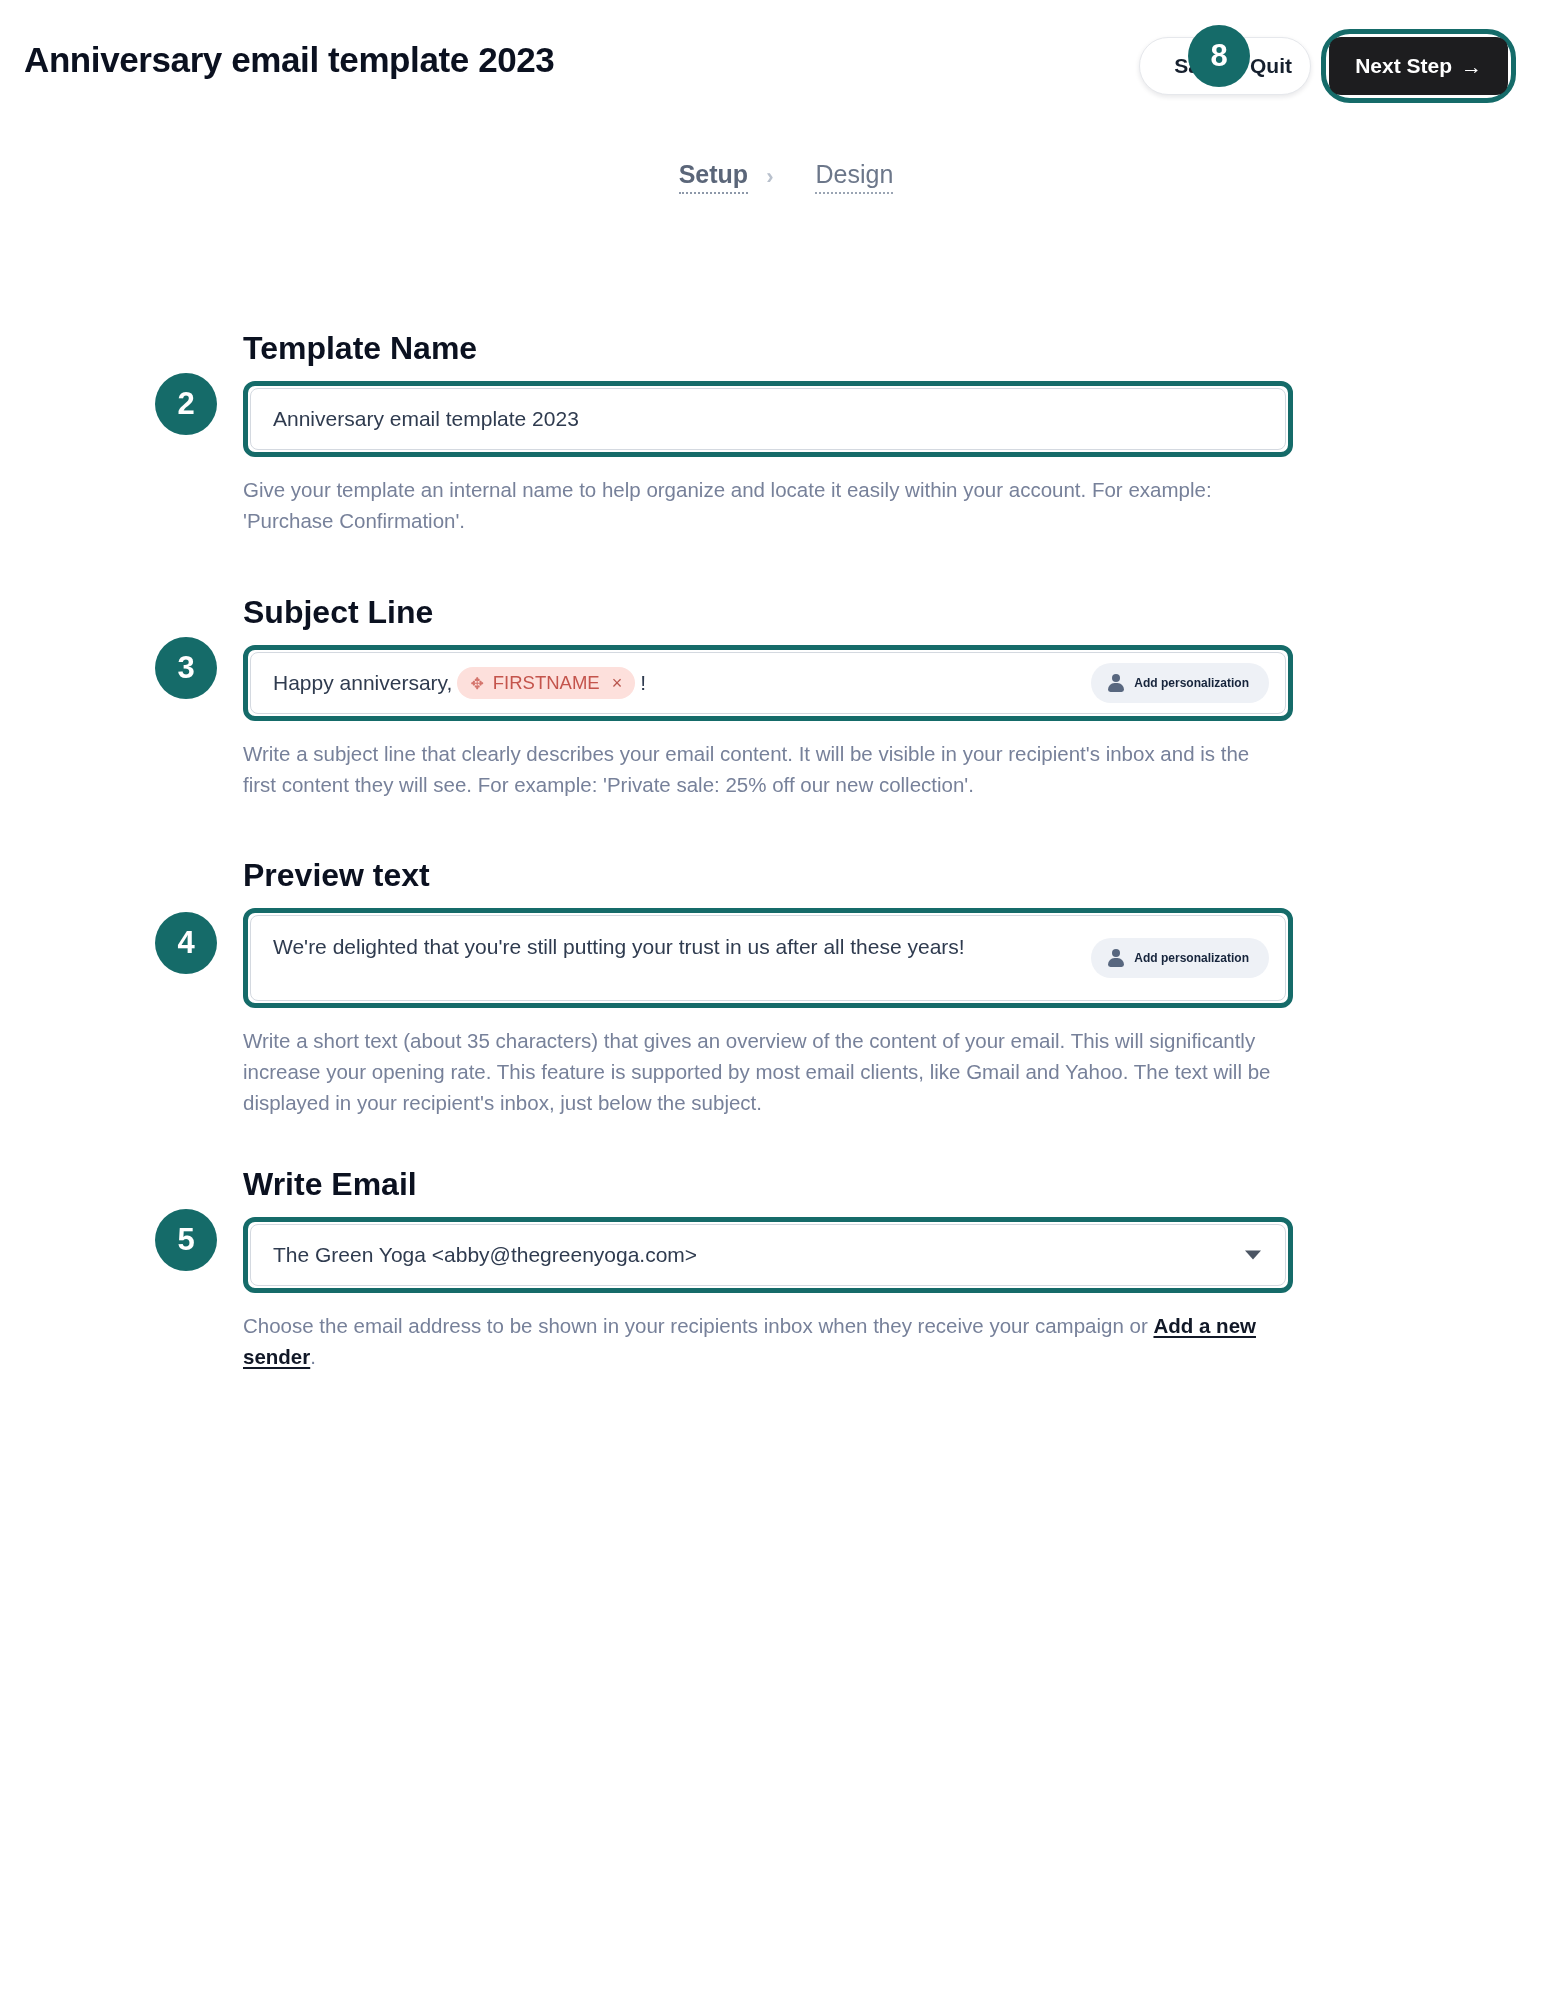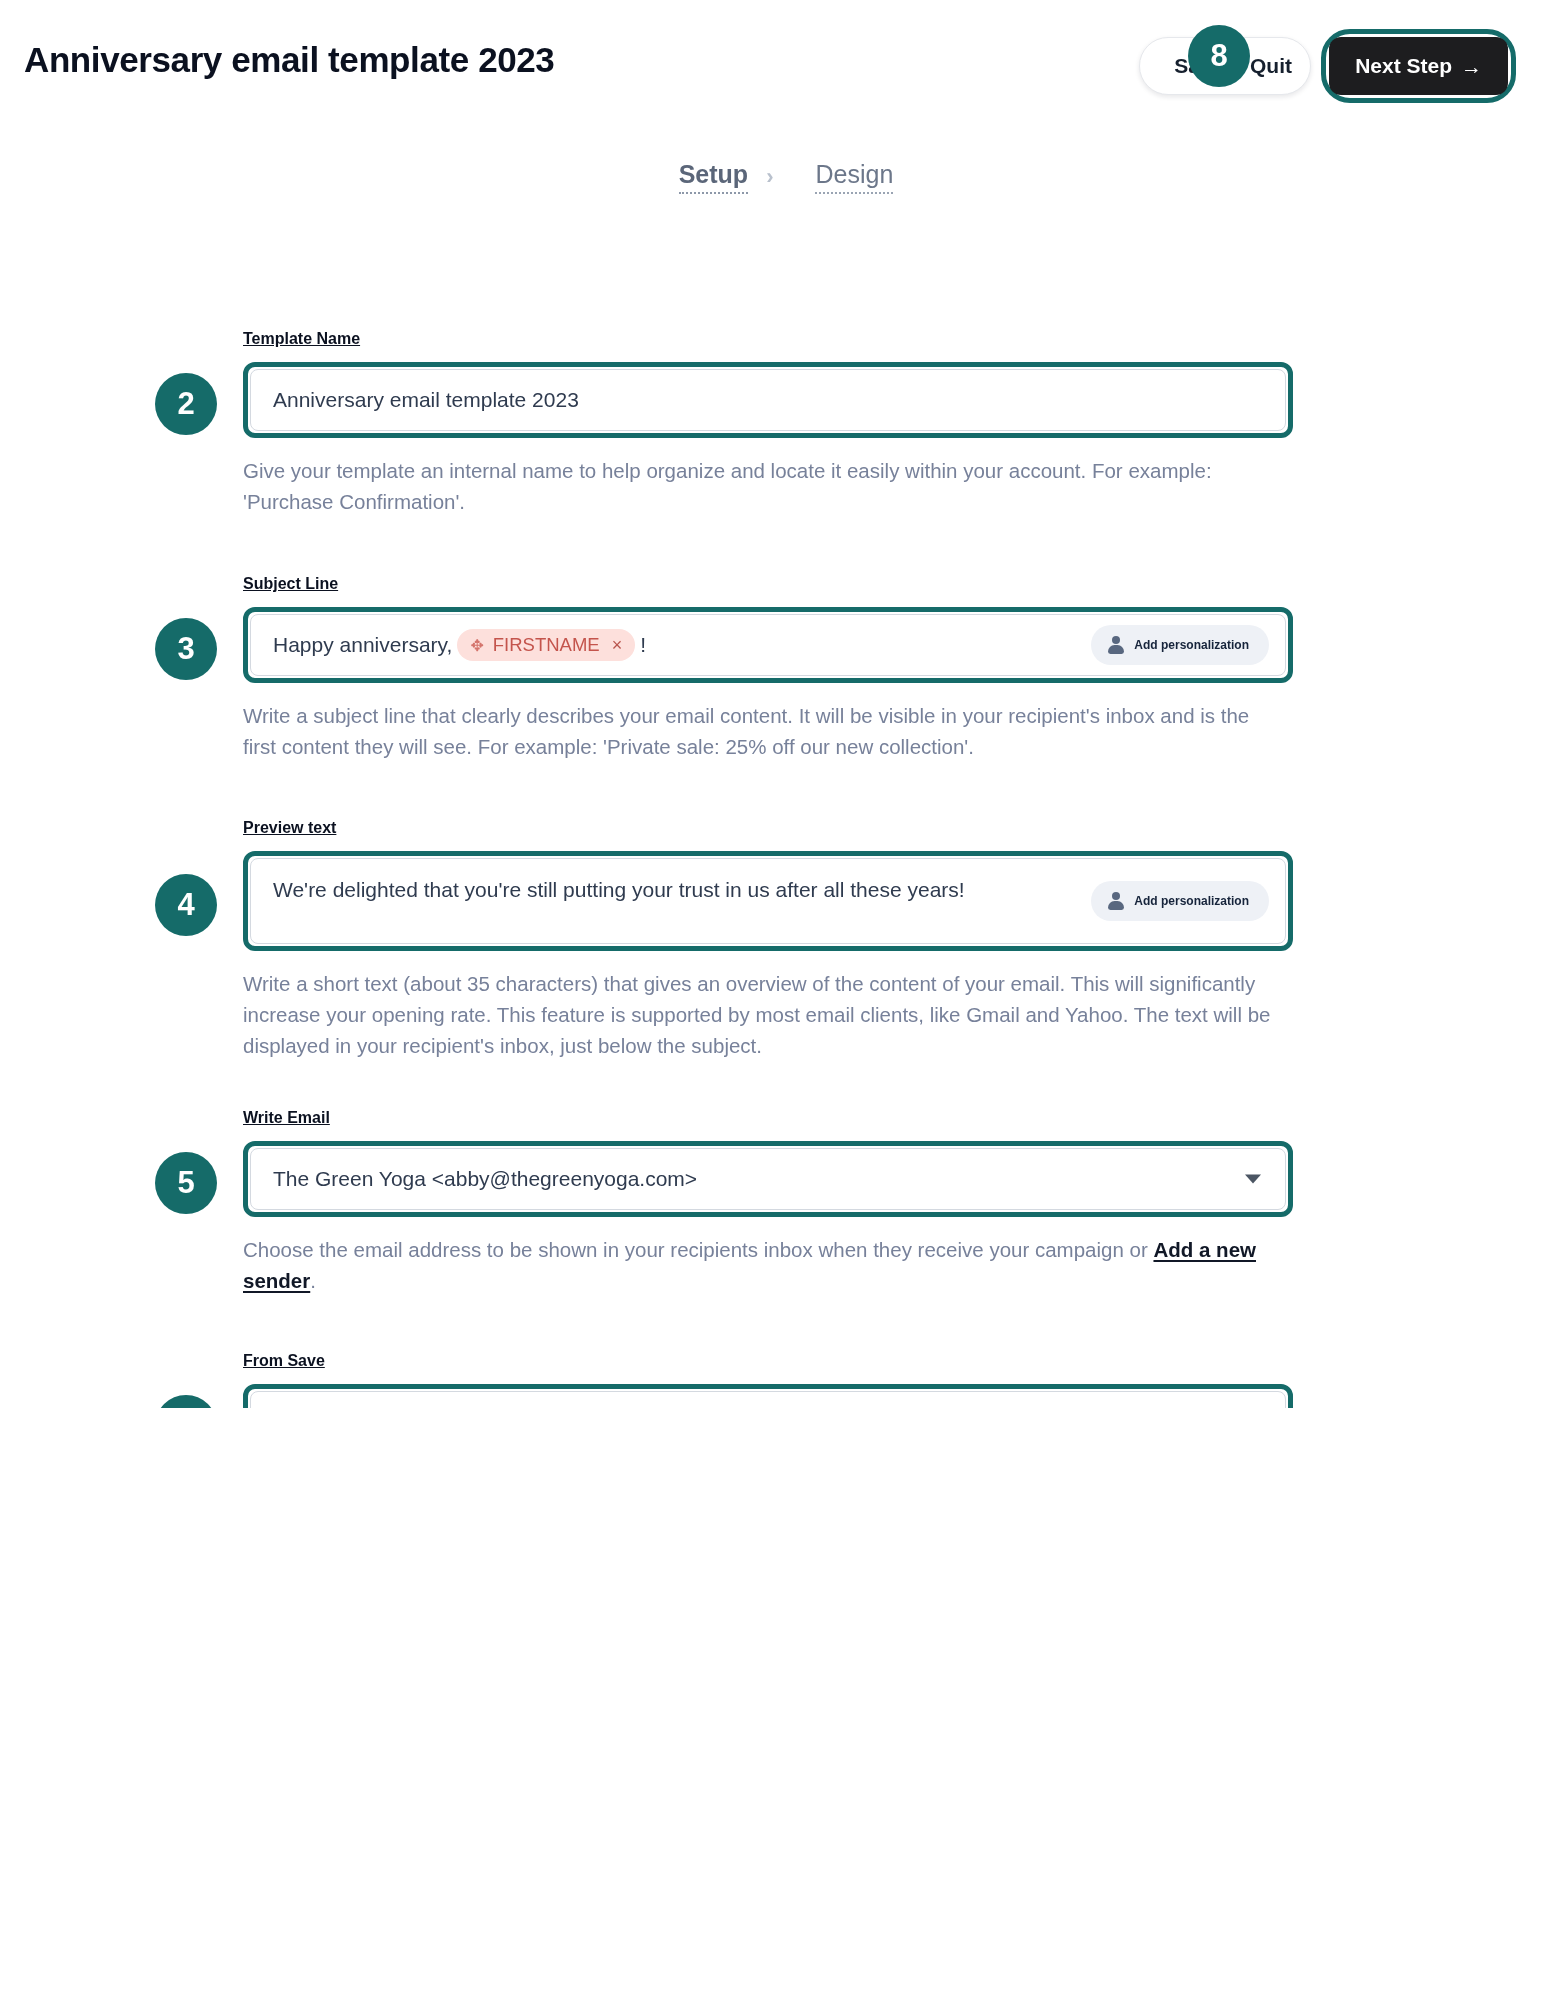--- a/index.html
+++ b/index.html
@@ -111,26 +111,25 @@
 
   
   .form {
     position: absolute;
     left: 243px;
     top: 330px;
     width: 1050px;
   }
   .field-group { position: relative; margin-bottom: 0; }
   .field-label {
-    font-size: 16px;
+    font-size: 32px;
     font-weight: bold;
     color: #0b1120;
     margin-bottom: 14px;
     display: block;
-    text-decoration: underline;
   }
   .hl {
     border: 5px solid #156b69;
     border-radius: 12px;
     padding: 2px;
     background: #ffffff;
   }
   .input-box {
     position: relative;
     width: 100%;

